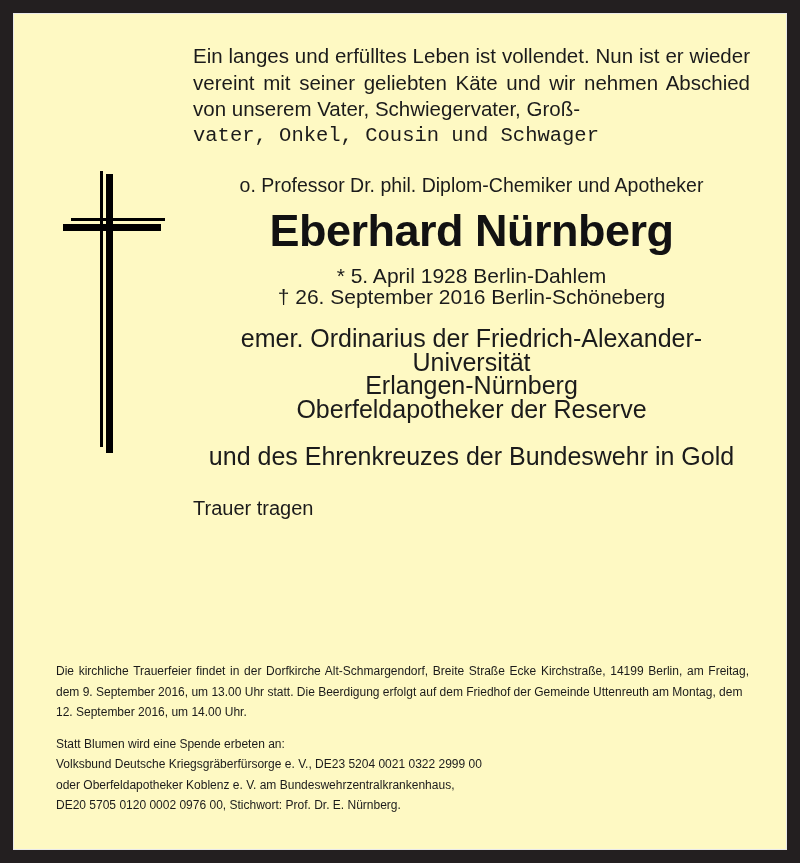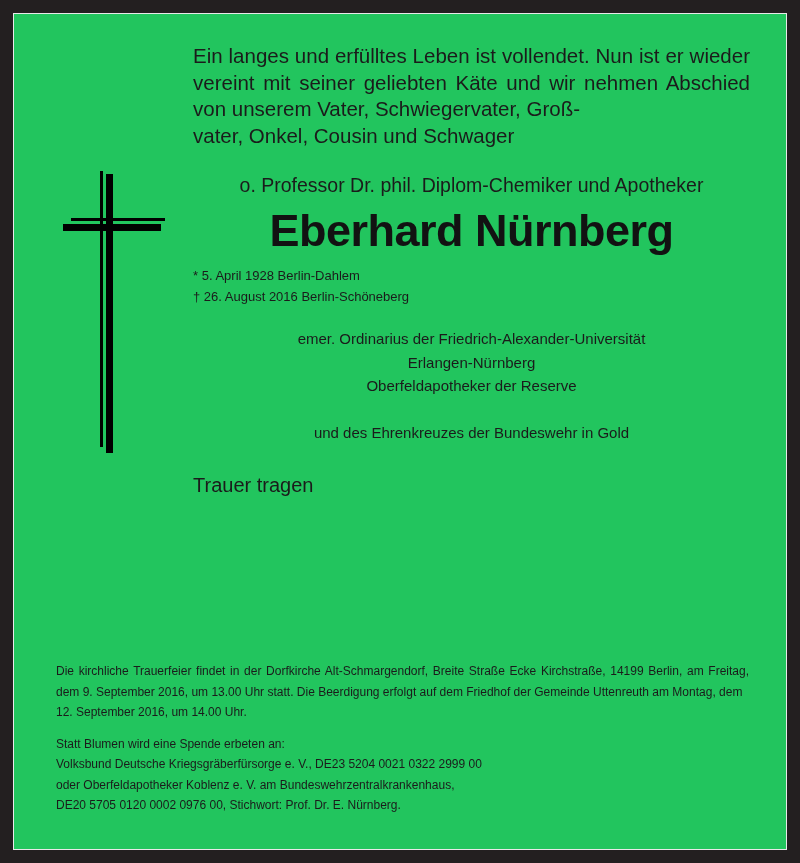--- a/index.html
+++ b/index.html
@@ -21,21 +21,21 @@
     background: #ffffff;
     border: 13px solid #231f20;
     overflow: hidden;
   }
 
   .inner {
     position: relative;
     width: 100%;
     height: 100%;
     box-sizing: border-box;
-    background: #22c55e;
+    background: #fef9c3;
     box-shadow: inset 0 0 0 1px #e9e9e9;
     padding-left: 8px;
   }
 
   
   #cross {
     position: absolute;
     left: 37px;
     top: 147px;
     width: 130px;
@@ -63,50 +63,50 @@
   }
 
   .lead {
     font-size: 20.5px;
     line-height: 26.5px;
     color: #1b1b1b;
     text-align: justify;
     text-justify: inter-word;
     margin: 0;
   }
-  .lead .last-line { display: block; text-align: left; }
+  .lead .last-line { display: block; text-align: left; font-family: Liberation Mono, monospace; }
 
   .pretitle {
     font-size: 19.5px;
     line-height: 24px;
     color: #1b1b1b;
     text-align: center;
     margin: 24px 0 0 0;
   }
 
   .name {
     font-size: 45px;
     line-height: 54px;
     font-weight: bold;
     letter-spacing: -0.5px;
     color: #121212;
     text-align: center;
     margin: 7px 0 0 0;
   }
 
   .dates {
-    font-size: 13px;
+    font-size: 21px;
     line-height: 21px;
     color: #1b1b1b;
-    text-align: left;
+    text-align: center;
     margin: 7px 0 9px 0;
   }
 
   .honors {
-    font-size: 15px;
+    font-size: 25px;
     line-height: 23.5px;
     color: #1b1b1b;
     text-align: center;
     margin: 20px 0 0 0;
   }
 
   .mourn-label {
     font-size: 20px;
     line-height: 24px;
     color: #1b1b1b;
@@ -159,21 +159,21 @@
     <div class="col-main">
 
       <p class="lead"><span>Ein langes und erfülltes Leben ist vollendet. Nun ist er</span> <span>wieder vereint mit seiner geliebten Käte und wir nehmen</span> <span>Abschied von unserem Vater, Schwiegervater, Groß-</span><span class="last-line">vater, Onkel, Cousin und Schwager</span></p>
 
       <p class="pretitle">o. Professor Dr. phil. Diplom-Chemiker und Apotheker</p>
 
       <h1 class="name">Eberhard Nürnberg</h1>
 
       <p class="dates">
         <span>* 5. April 1928 Berlin-Dahlem</span><br>
-        <span>† 26. August 2016 Berlin-Schöneberg</span>
+        <span>† 26. September 2016 Berlin-Schöneberg</span>
       </p>
 
       <p class="honors">
         <span>emer. Ordinarius der Friedrich-Alexander-Universität</span><br>
         <span>Erlangen-Nürnberg</span><br>
         <span>Oberfeldapotheker der Reserve</span><br>
         <br>
         <span>und des Ehrenkreuzes der Bundeswehr in Gold</span>
       </p>
 

